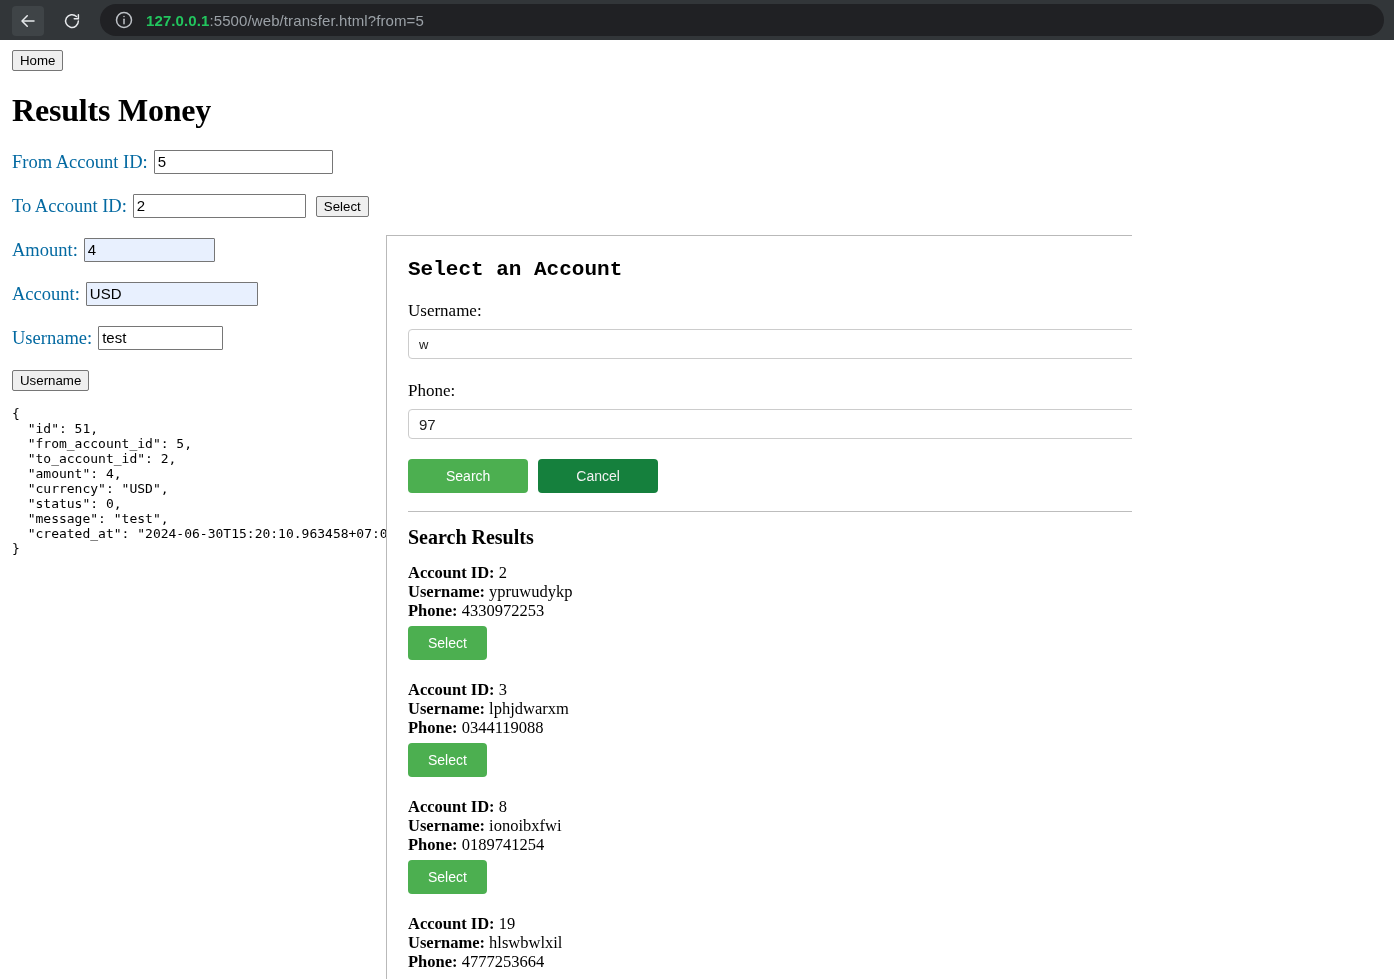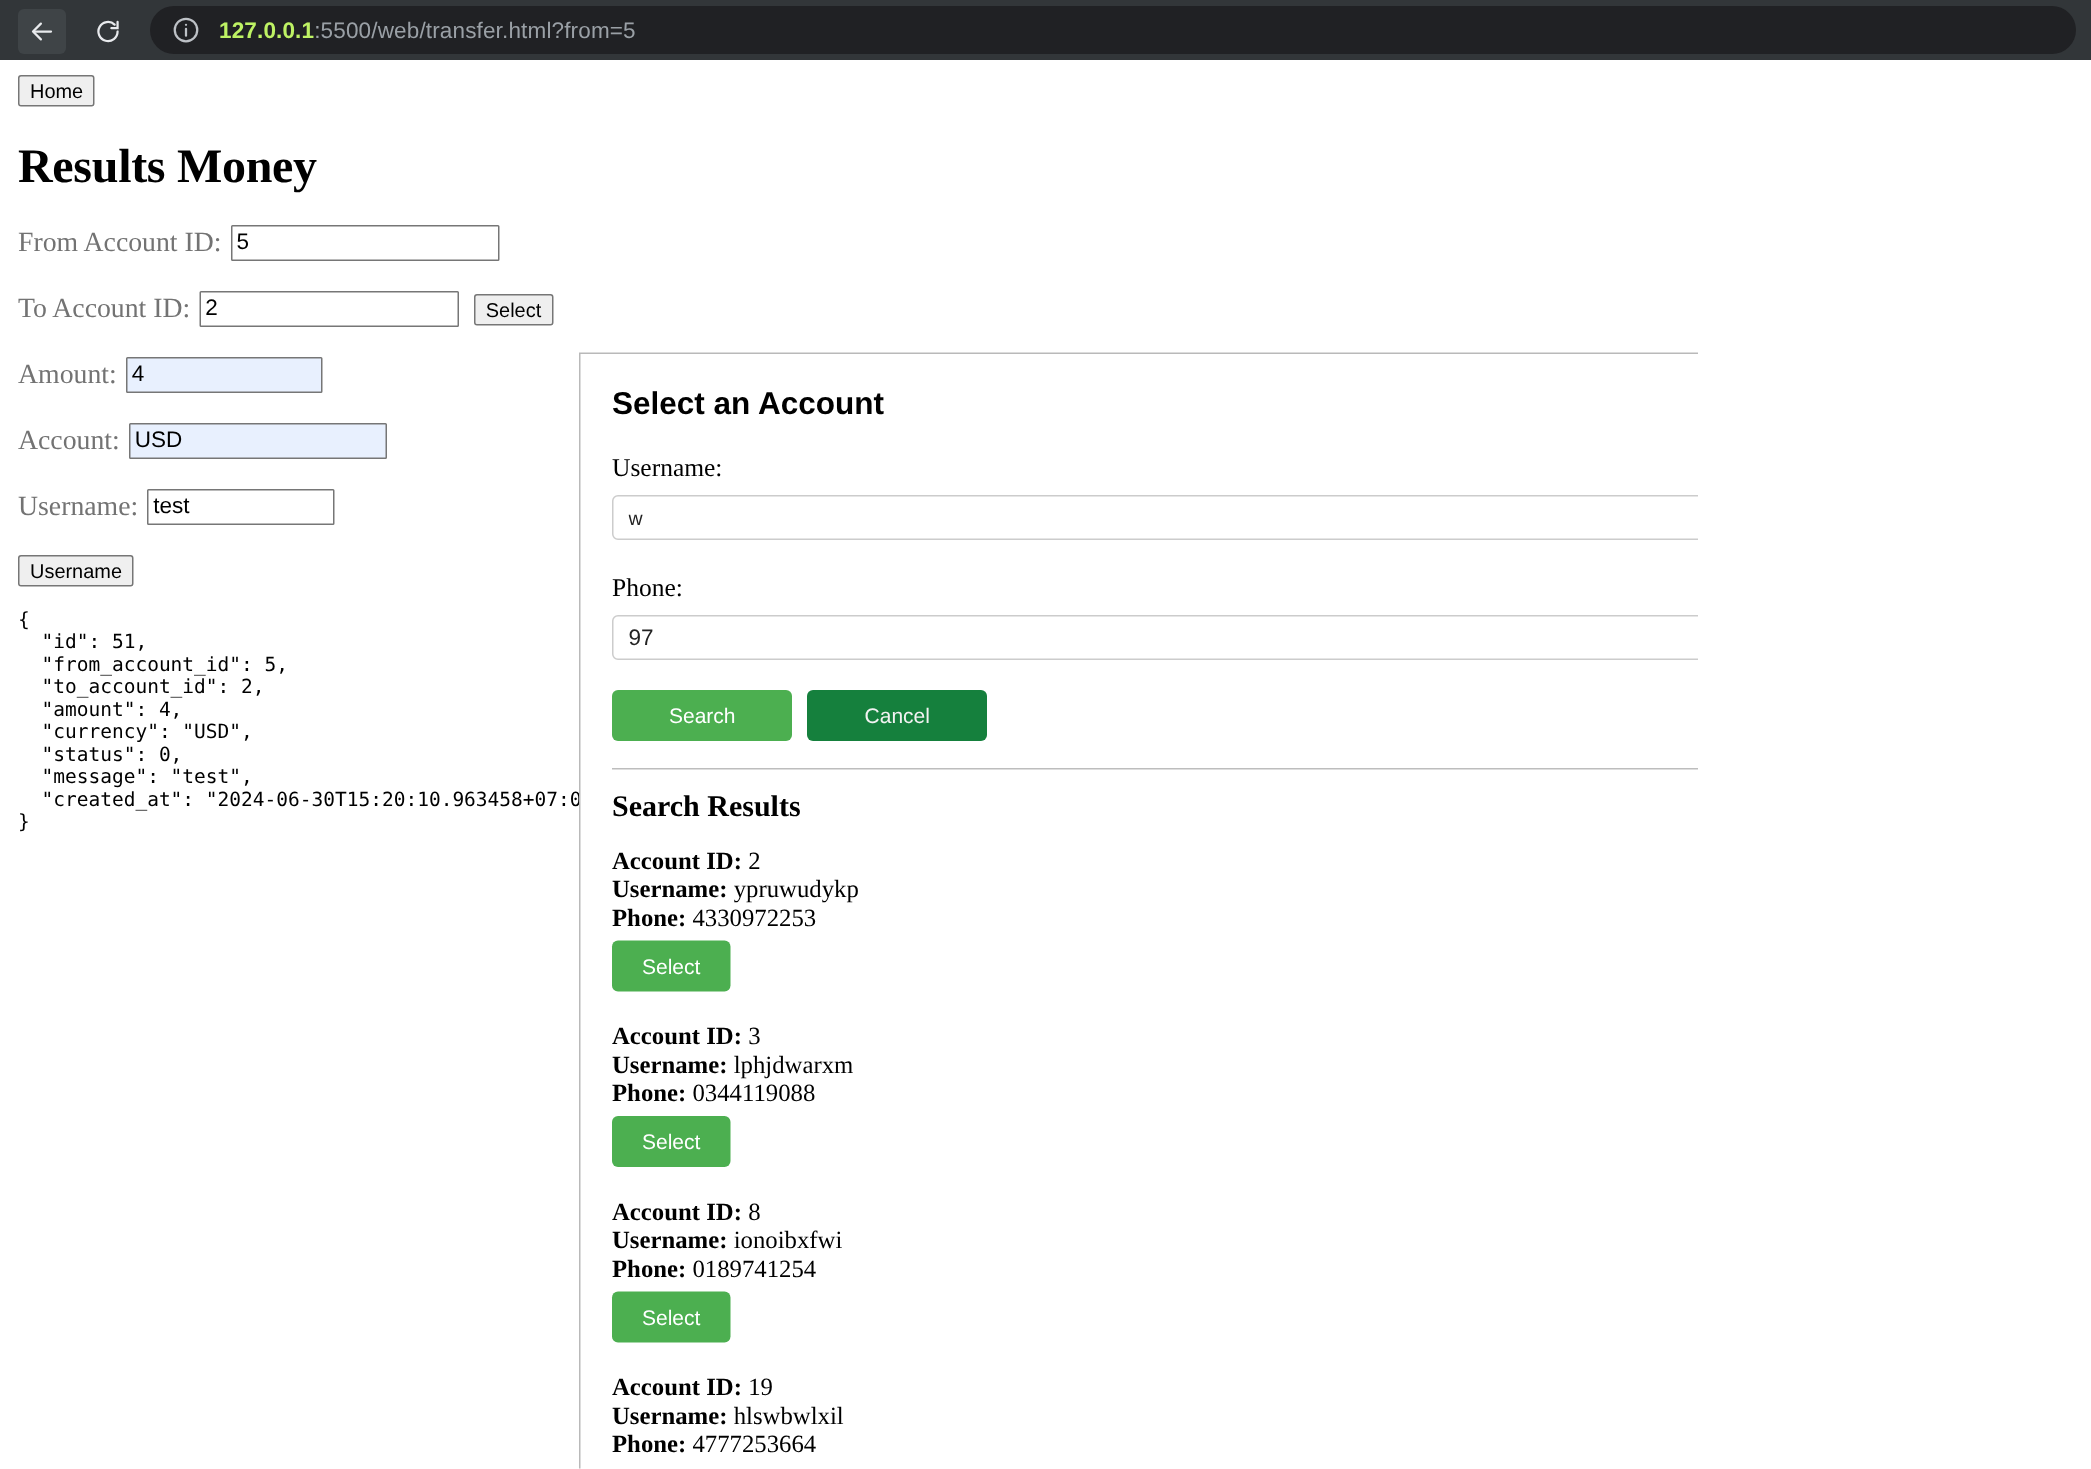--- a/index.html
+++ b/index.html
@@ -62,21 +62,21 @@
     flex: 0 0 auto;
   }
   .omnibox-url {
     font-family: "Liberation Sans", sans-serif;
     font-size: 15px;
     color: #9aa0a6;
     white-space: nowrap;
     letter-spacing: 0.1px;
   }
   .omnibox-url .host {
-    color: #bef264;
+    color: #22c55e;
     font-weight: bold;
   }
 
   
   .viewport {
     position: absolute;
     top: 40px;
     left: 0;
     width: 1132px;
     height: 939px;
@@ -116,21 +116,21 @@
 
   .form-row {
     margin: 0 0 20px 4px;
     display: flex;
     align-items: center;
     white-space: nowrap;
   }
   .form-row .lbl {
     font-family: "Liberation Serif", serif;
     font-size: 18.5px;
-    color: #737373;
+    color: #0369a1;
     margin-right: 6px;
   }
   input.native {
     font-family: "Liberation Sans", sans-serif;
     font-size: 15px;
     color: #000000;
     background: #ffffff;
     border: 1px solid #767676;
     border-radius: 1px;
     padding: 2px 2px 2px 3px;
@@ -166,21 +166,21 @@
     left: 386px;
     top: 195px;
     width: 992px;
     min-height: 745px;
     background: #ffffff;
     border: 1px solid #b9b9b9;
     box-sizing: border-box;
     padding: 22px 20px 18px 21px;
   }
   .panel-title {
-    font-family: Liberation Sans, sans-serif;
+    font-family: Liberation Mono, monospace;
     font-size: 21px;
     font-weight: bold;
     color: #000000;
     margin: 0 0 20px 0;
   }
   .field-label {
     font-family: "Liberation Serif", serif;
     font-size: 17px;
     color: #000000;
     margin: 0 0 8px 0;

